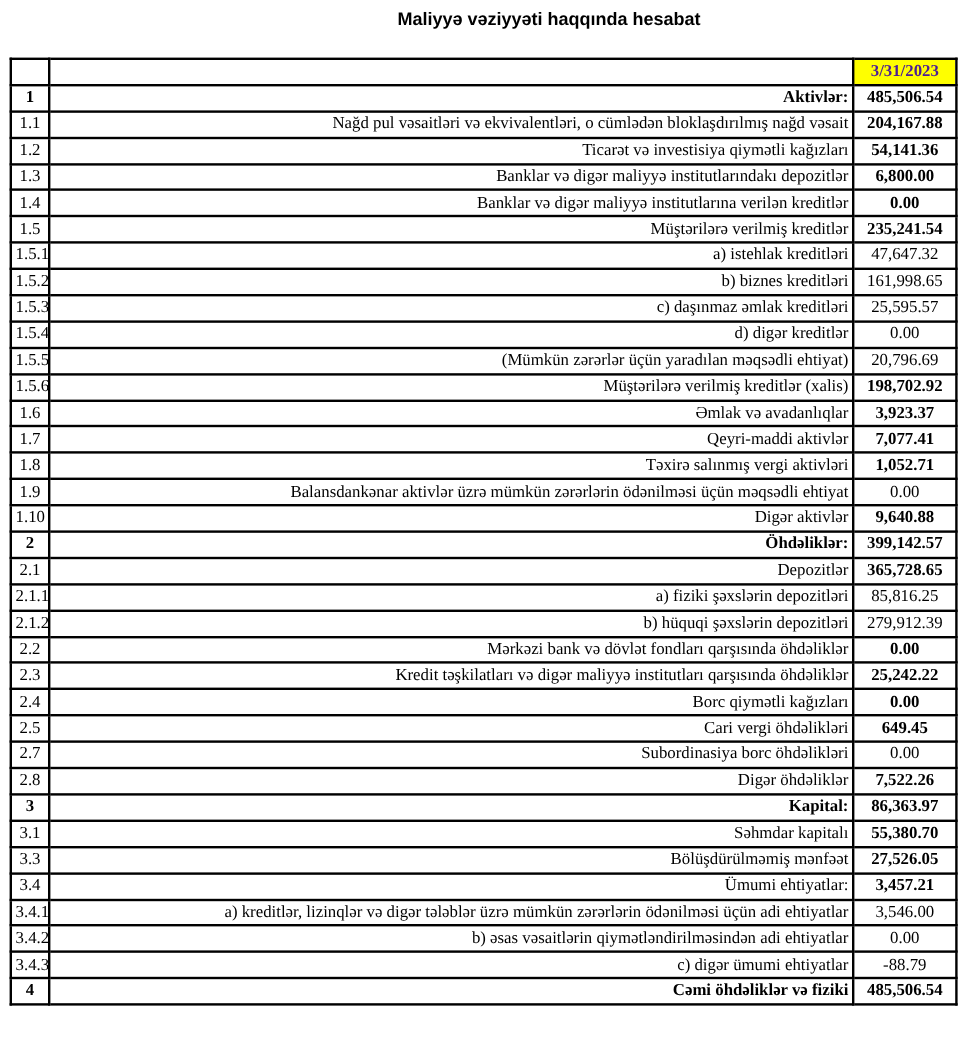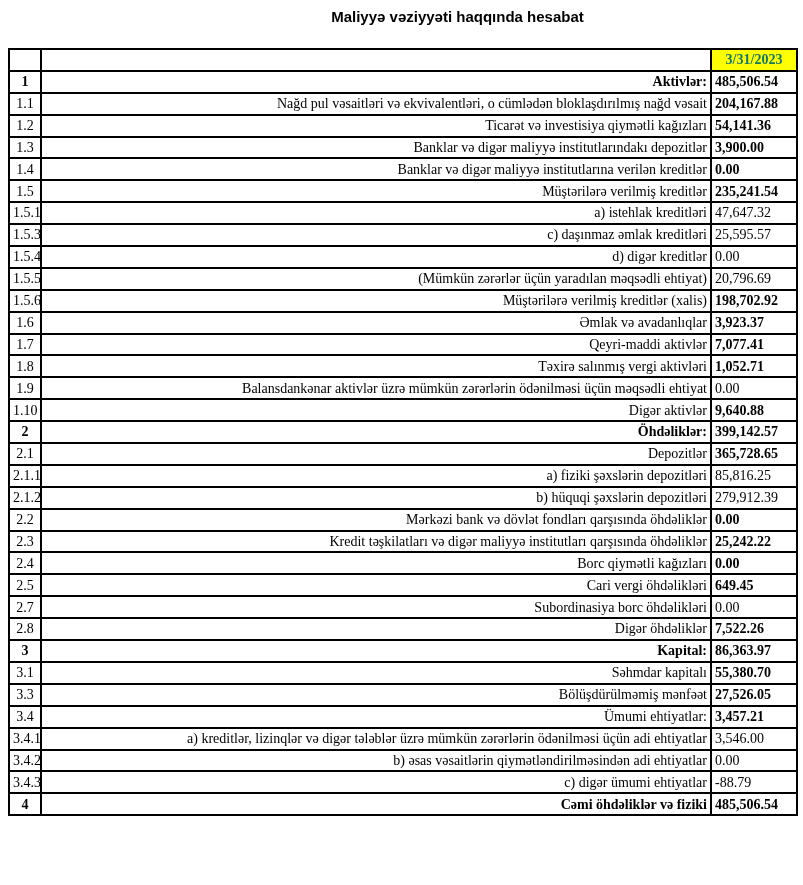--- a/index.html
+++ b/index.html
@@ -37,25 +37,25 @@
     height: 19.9px;
     font-size: 14px;
     line-height: 1.1;
     padding: 0 3px;
     overflow: hidden;
     white-space: nowrap;
     vertical-align: middle;
   }
   td.no  { text-align: center; padding: 0 1px; }
   td.lbl { text-align: right;  padding-left: 4px; }
-  td.val { text-align: left; padding-right: 4px; }
+  td.val { text-align: center; padding-right: 4px; }
   td.b   { font-weight: 700; }
   td.date-cell {
     background: #FFFF00;
-    color: #0f766e;
+    color: #4c1d95;
     font-weight: 700;
     text-align: center;
   }
 </style>
 </head>
 <body>
 
 <div class="page">
 
   <div class="title">Maliyyə vəziyyəti haqqında hesabat</div>
@@ -83,38 +83,43 @@
       <td class="val b">204,167.88</td>
     </tr>
         <tr>
       <td class="no">1.2</td>
       <td class="lbl">Ticarət və investisiya qiymətli kağızları</td>
       <td class="val b">54,141.36</td>
     </tr>
         <tr>
       <td class="no">1.3</td>
       <td class="lbl">Banklar və digər maliyyə institutlarındakı depozitlər</td>
-      <td class="val b">3,900.00</td>
+      <td class="val b">6,800.00</td>
     </tr>
         <tr>
       <td class="no">1.4</td>
       <td class="lbl">Banklar və digər maliyyə institutlarına verilən kreditlər</td>
       <td class="val b">0.00</td>
     </tr>
         <tr>
       <td class="no">1.5</td>
       <td class="lbl">Müştərilərə verilmiş kreditlər</td>
       <td class="val b">235,241.54</td>
     </tr>
         <tr>
       <td class="no">1.5.1</td>
       <td class="lbl">a) istehlak kreditləri</td>
       <td class="val">47,647.32</td>
     </tr>
         <tr>
+      <td class="no">1.5.2</td>
+      <td class="lbl">b) biznes kreditləri</td>
+      <td class="val">161,998.65</td>
+    </tr>
+        <tr>
       <td class="no">1.5.3</td>
       <td class="lbl">c) daşınmaz əmlak kreditləri</td>
       <td class="val">25,595.57</td>
     </tr>
         <tr>
       <td class="no">1.5.4</td>
       <td class="lbl">d) digər kreditlər</td>
       <td class="val">0.00</td>
     </tr>
         <tr>

